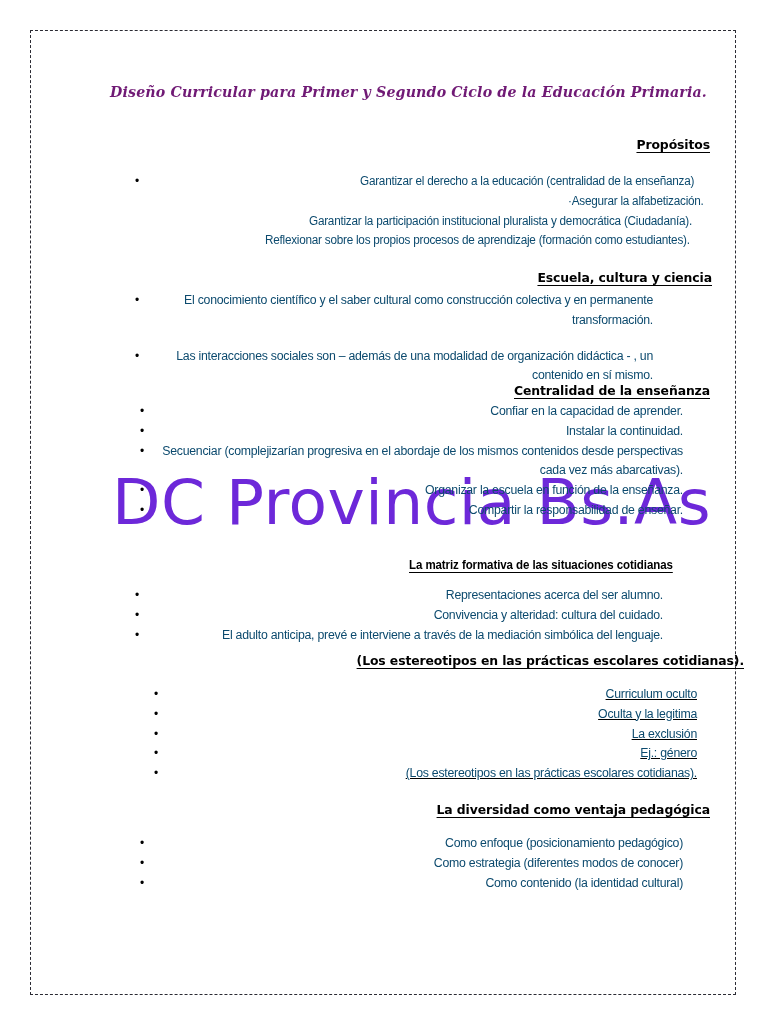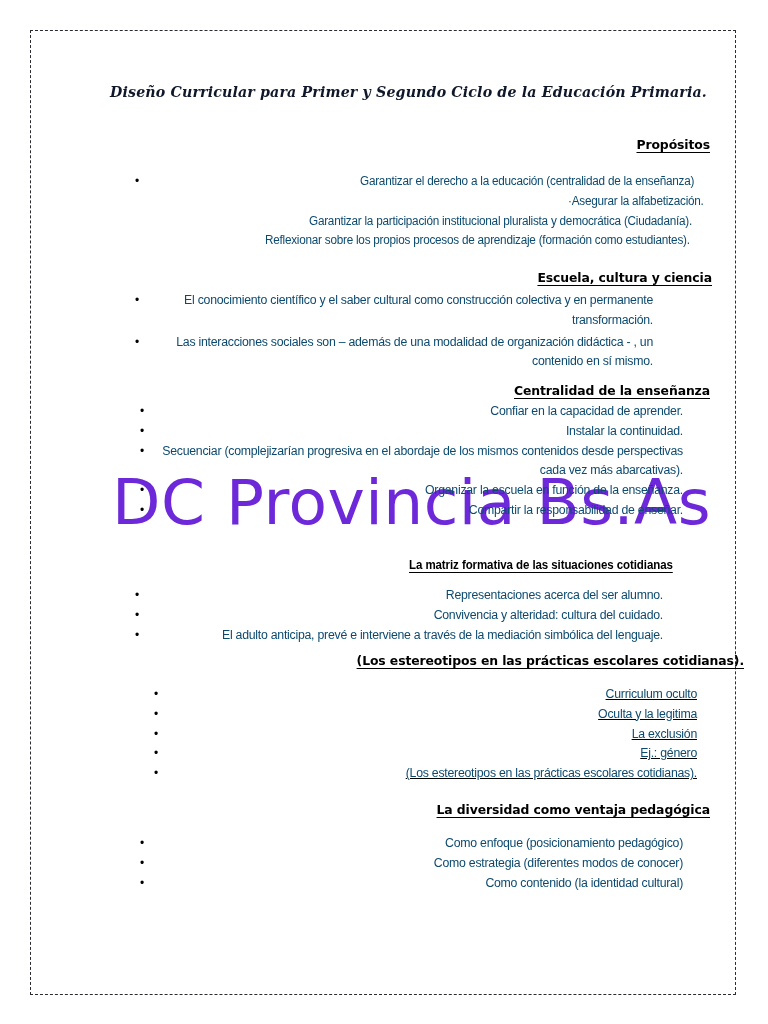--- a/index.html
+++ b/index.html
@@ -67,21 +67,21 @@
     position: absolute;
     left: 110px;
     top: 84px;
     width: 580px;
     font-family: "DejaVu Serif", "Liberation Serif", serif;
     font-style: italic;
     font-weight: 700;
     font-size: 14.2px;
     letter-spacing: 0.15px;
     white-space: nowrap;
-    color: #0f172a;
+    color: #701a75;
   }
 
   .block { position: absolute; text-align: right; }
 
   .heading {
     font-family: "DejaVu Sans", sans-serif;
     font-weight: 700;
     font-size: 12.4px;
     text-decoration: underline;
     text-underline-offset: 2.5px;
@@ -156,21 +156,21 @@
         </li>
       </ul>
     </div>
 
     <div class="block" style="left:152px; top:270px; width:560px;">
       <div class="heading">Escuela, cultura y ciencia</div>
       <ul class="bullets" style="margin-top:6px; margin-left:-19px; width:520px;">
         <li>
           <span>El conocimiento científico y el saber cultural como construcción colectiva y en permanente transformación.</span>
         </li>
-        <li style="margin-top:2px;">
+        <li style="margin-top:16px;">
           <span>Las interacciones sociales son – además de una modalidad de organización didáctica - , un contenido en sí mismo.</span>
         </li>
       </ul>
     </div>
 
     <div class="block" style="left:110px; top:383px; width:600px;">
       <div class="heading"> Centralidad de la enseñanza</div>
       <ul class="bullets" style="margin-top:4px; margin-left:28px; width:545px;">
         <li>
           <span>Confiar en la capacidad de aprender.</span>

